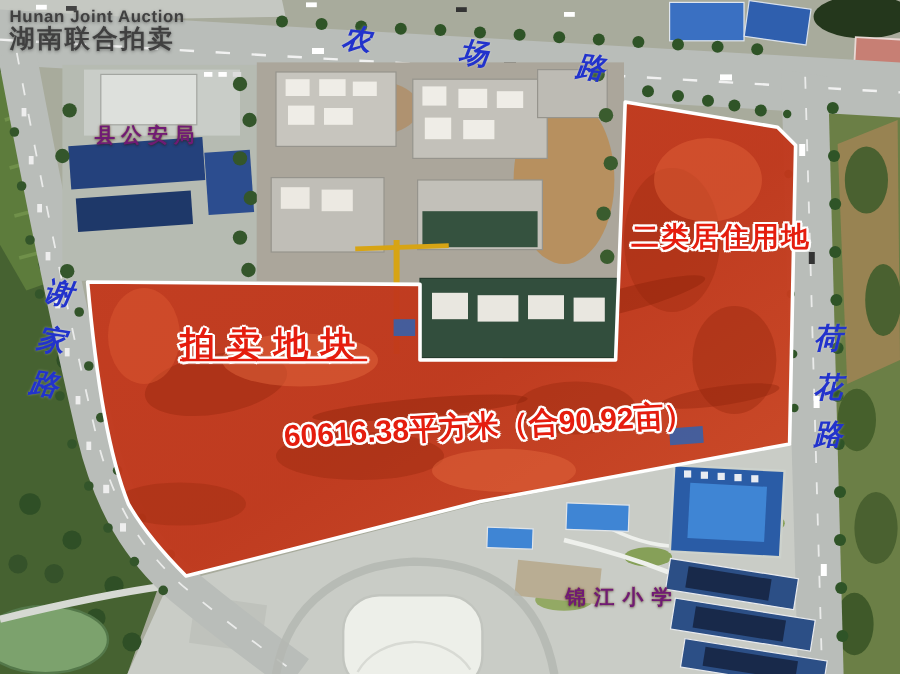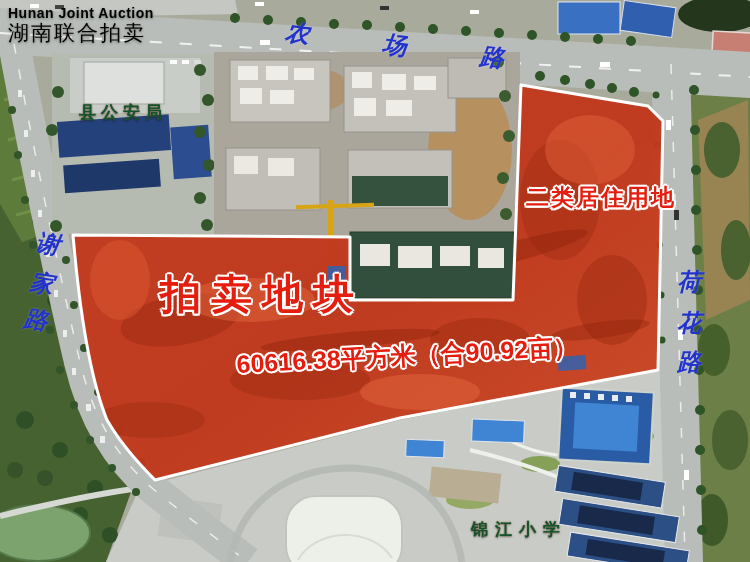--- a/index.html
+++ b/index.html
@@ -5,45 +5,45 @@
   html,body { margin:0; padding:0; background:#222; }
   .stage {
     position:relative; width:750px; height:562px; overflow:hidden;
     font-family:"Liberation Sans", sans-serif;
     background:#a8ab9c;
   }
   .stage svg { position:absolute; inset:0; display:block; }
   .label { position:absolute; white-space:nowrap; line-height:1; }
 
   
-  .wm { left:8px; top:6px; color:#000000; text-shadow:0 1px 3px rgba(0,0,0,.4); }
+  .wm { left:8px; top:6px; color:#404040; text-shadow:0 1px 3px rgba(0,0,0,.4); }
   .wm-en { font-size:14px; font-weight:700; letter-spacing:.5px; }
-  .wm-zh { font-size:21px; font-weight:400; letter-spacing:2px; margin-top:2px; }
+  .wm-zh { font-size:21px; font-weight:700; letter-spacing:2px; margin-top:2px; }
 
   
   .road-label { color:#2233cc; font-weight:700; font-style:italic;
                 text-shadow:0 0 2px rgba(255,255,255,.35); }
   .road-top   { left:287px; top:20px; font-size:24px; letter-spacing:74px;
                 transform:rotate(7deg); transform-origin:0 0; }
   .road-left  { left:41px; top:210px; font-size:24px; letter-spacing:39px;
                 writing-mode:vertical-rl; transform:rotate(9deg); transform-origin:top left; }
   .road-right { left:677px; top:249px; font-size:24px; letter-spacing:41px;
                 writing-mode:vertical-rl; }
 
   
-  .landmark { color:#14532d; font-weight:700;
+  .landmark { color:#701a75; font-weight:700;
               text-shadow:0 0 2px rgba(110,50,0,.55), 0 1px 2px rgba(0,0,0,.35); }
   .lm-police { left:79px;  top:104px; font-size:17px; letter-spacing:5px; }
-  .lm-school { left:471px; top:489px; font-size:17px; letter-spacing:7px;margin-top:32px; }
+  .lm-school { left:471px; top:489px; font-size:17px; letter-spacing:7px; }
 
   
   .outlined-red { color:#e51d0e; font-weight:700;
     text-shadow:-2px 0 #fff, 2px 0 #fff, 0 -2px #fff, 0 2px #fff,
                 -1.5px -1.5px #fff, 1.5px -1.5px #fff, -1.5px 1.5px #fff, 1.5px 1.5px #fff; }
-  .parcel-title  { left:160px; top:274px; font-size:41px; letter-spacing:10px; }
+  .parcel-title  { left:150px; top:274px; font-size:29px; letter-spacing:10px;text-decoration:underline; }
   .parcel-zoning { left:526px; top:186px; font-size:23px; letter-spacing:2px; }
   .parcel-far    { left:526px; top:222px; font-size:19px; letter-spacing:3px; }
   .parcel-area   { left:236px; top:352px; font-size:25px; letter-spacing:0;
                    transform:rotate(-3deg); transform-origin:0 0; }
 </style>
 </head>
 <body>
 
 <div class="stage">
 

